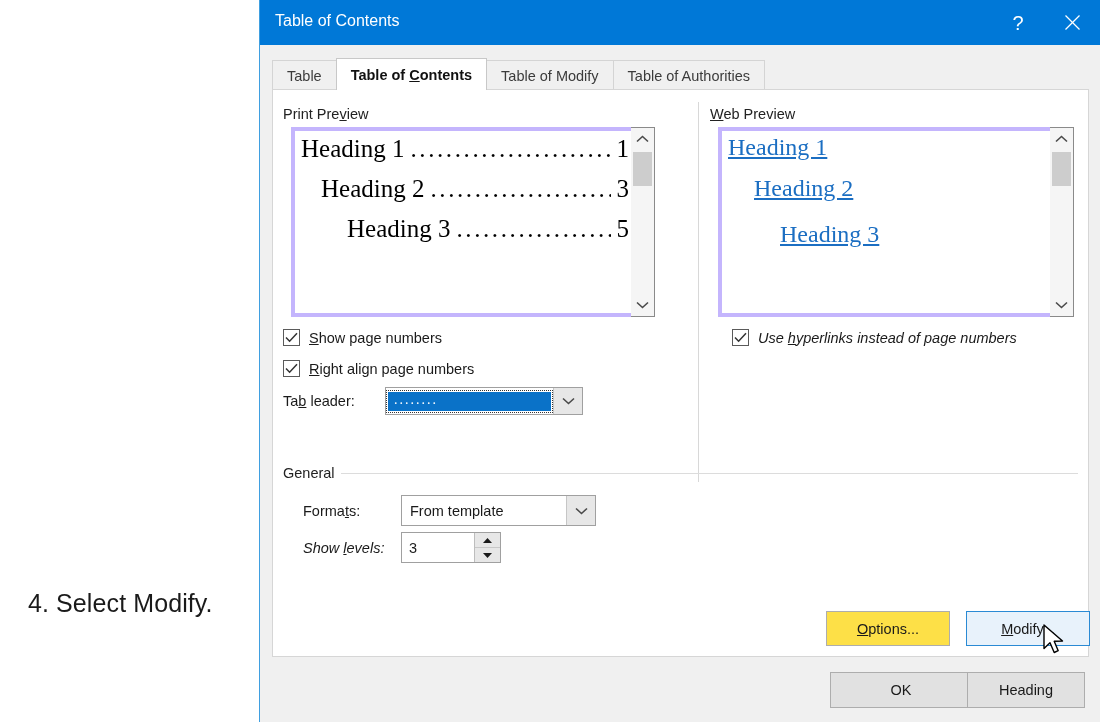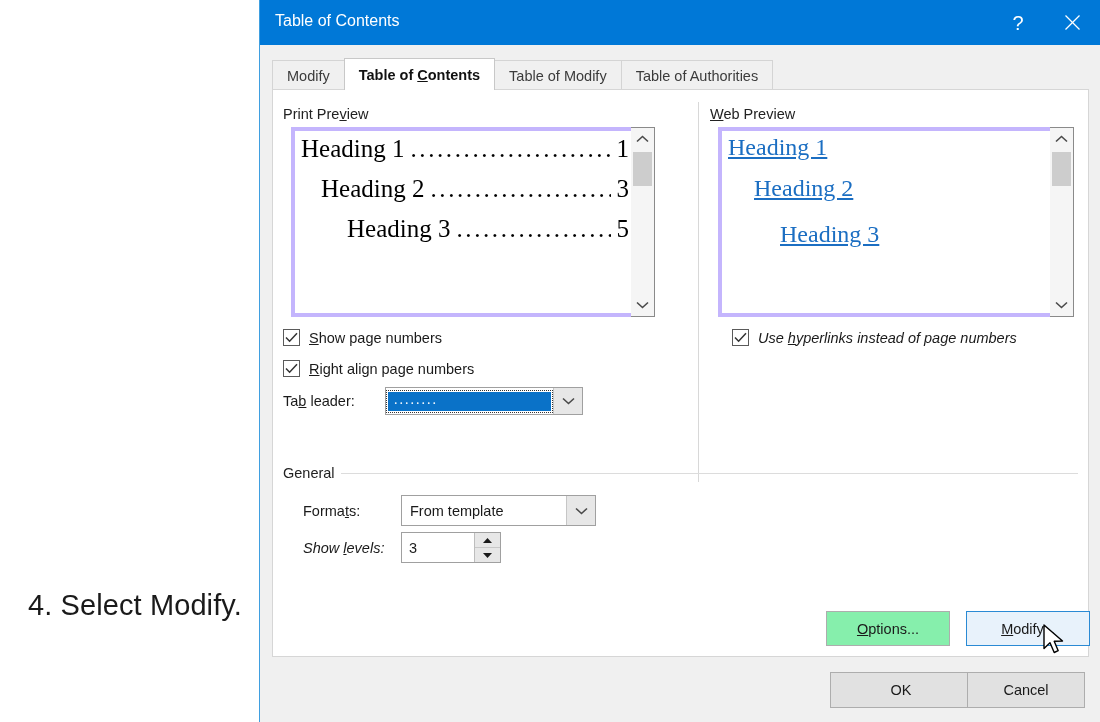--- a/index.html
+++ b/index.html
@@ -16,21 +16,21 @@
     position: relative;
     width: 1100px;
     height: 722px;
   }
 
   
   .caption {
     position: absolute;
     left: 28px;
     top: 589px;
-    font-size: 29px;
+    font-size: 25px;
     color: #1a1a1a;
     font-family: "Liberation Sans", sans-serif;
     white-space: nowrap;
     letter-spacing: .1px;
   }
 
   
   .dialog {
     position: absolute;
     left: 259px;
@@ -333,21 +333,21 @@
     justify-content: center;
     font-size: 14.5px;
     color: #1a1a1a;
     white-space: nowrap;
   }
   .btn.hover {
     background: #e8f2fb;
     border: 1px solid #2a8ad4;
   }
   .btn.flat {
-    background: #86efac;
+    background: #fde047;
     border: 1px solid #adadad;
   }
 
   
   .bottombar {
     position: absolute;
     left: 0;
     top: 658px;
     width: 841px;
     height: 64px;
@@ -383,21 +383,21 @@
       <div class="title-btn close">
         <svg width="17" height="17" viewBox="0 0 17 17">
           <line x1="1.5" y1="1.5" x2="15.5" y2="15.5" stroke="#ffffff" stroke-width="1.3"></line>
           <line x1="15.5" y1="1.5" x2="1.5" y2="15.5" stroke="#ffffff" stroke-width="1.3"></line>
         </svg>
       </div>
     </div>
 
     <div class="tabstrip">
       <div class="tab">
-        <span>Modify</span>
+        <span>Table</span>
       </div>
       <div class="tab active">
         <span>Table of <span class="acc">C</span>ontents</span>
       </div>
       <div class="tab">
         <span>Table of Modify</span>
       </div>
       <div class="tab">
         <span>Table of Authorities</span>
       </div>
@@ -553,21 +553,21 @@
         <span><span class="acc">M</span>odify...</span>
       </div>
 
     </div>
 
     <div class="bottombar">
       <div class="btn" style="left:570px; top:14px; width:142px; height:36px;">
         <span>OK</span>
       </div>
       <div class="btn" style="left:707px; top:14px; width:118px; height:36px;">
-        <span>Cancel</span>
+        <span>Heading</span>
       </div>
     </div>
 
   </div>
 
   <svg class="cursor" viewBox="0 0 26 34">
     <polygon points="1,1 1,24.5 7,18.8 11.2,28.5 15.2,26.7 11.2,17.3 19.5,17" fill="#ffffff" stroke="#000000" stroke-width="1.4" stroke-linejoin="round"></polygon>
   </svg>
 
 </div>

